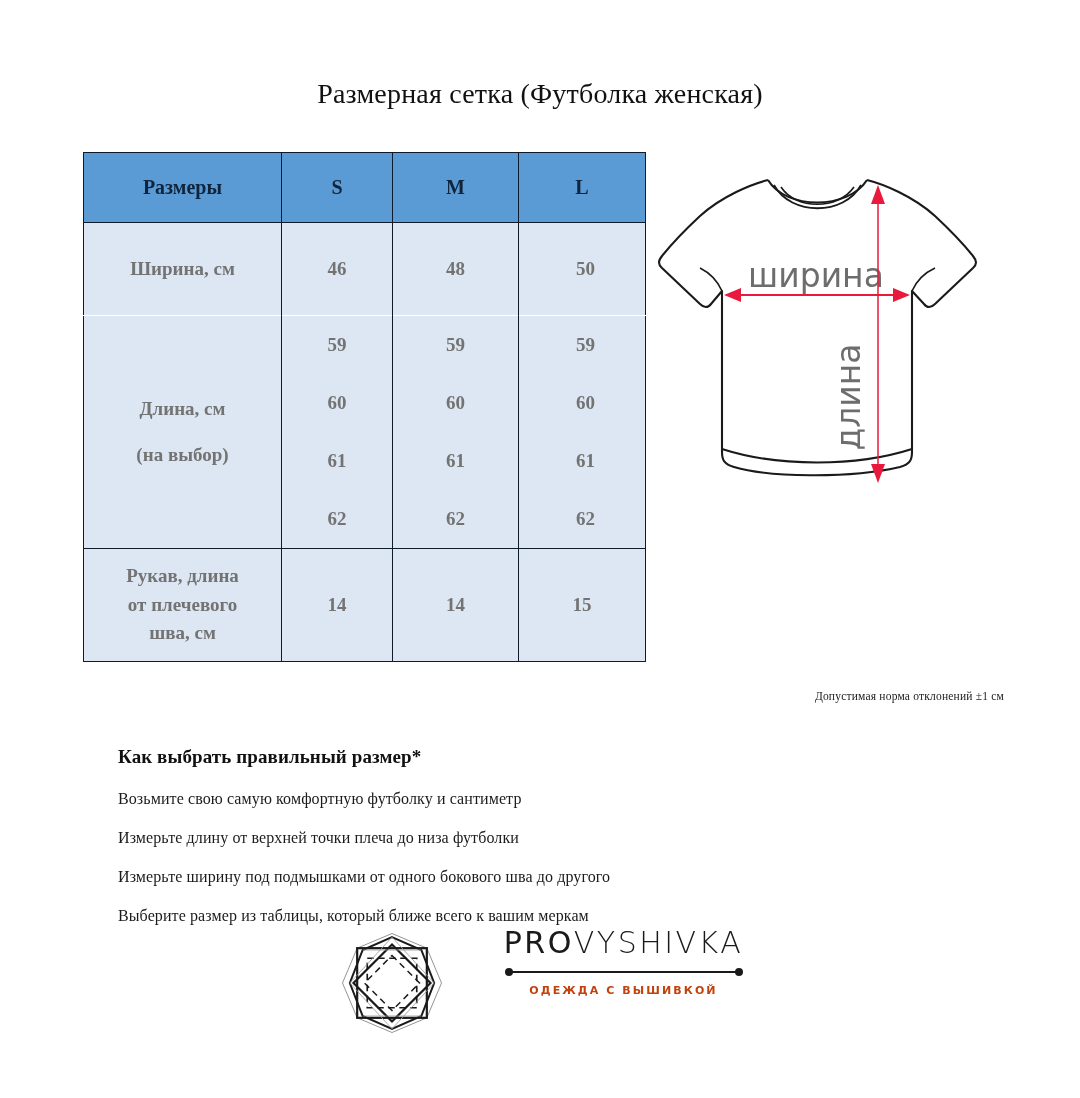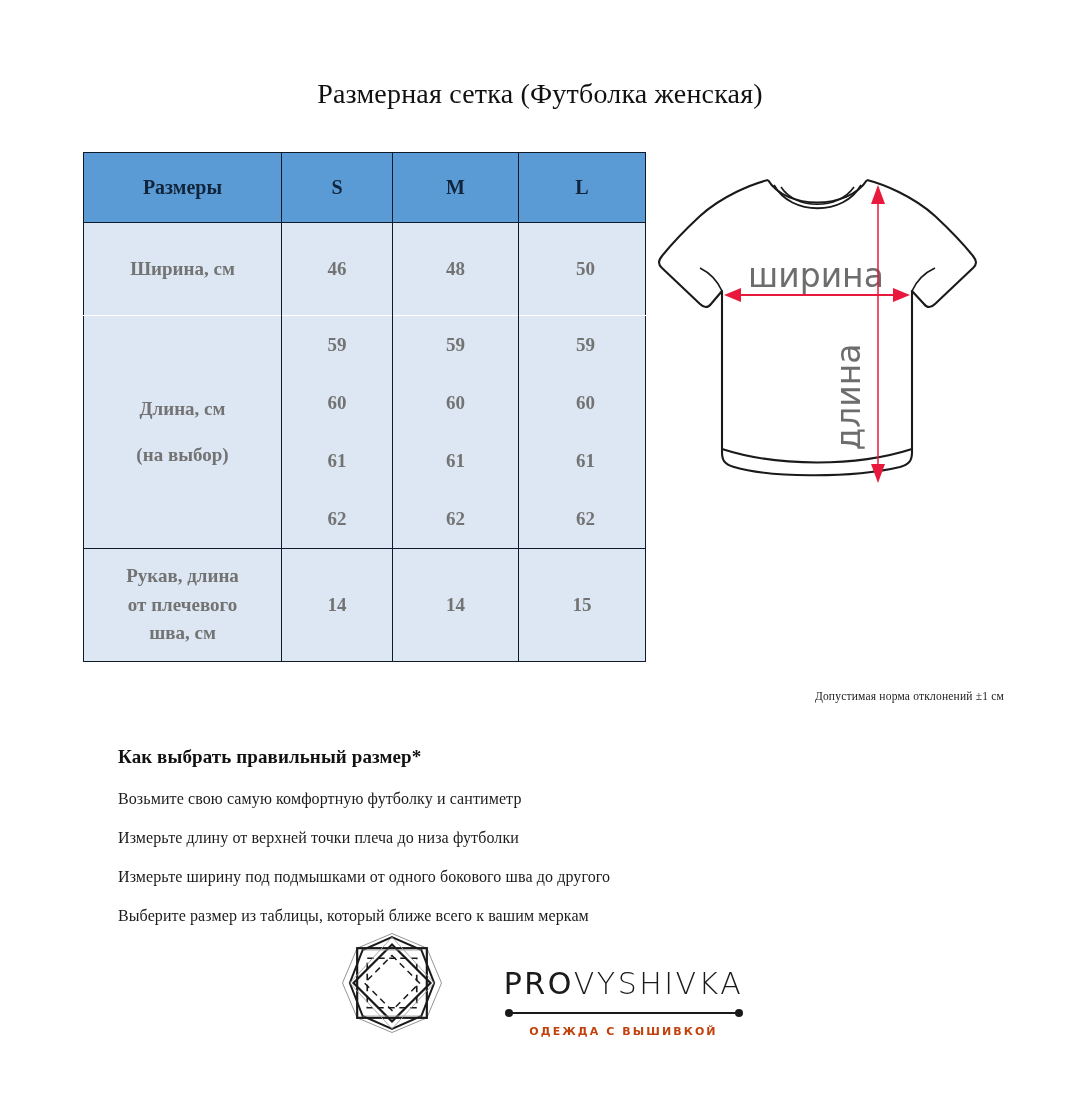--- a/index.html
+++ b/index.html
@@ -150,21 +150,21 @@
   .howto-line:last-child { margin-bottom: 0; }
 
   
   .logo-wrap {
     position: absolute;
     left: 0;
     top: 928px;
     width: 1080px;
     display: flex;
     justify-content: center;
-    align-items: flex-end;
+    align-items: flex-start;
     gap: 57px;
   }
   .logo-mark { width: 110px; height: 110px; }
   .logo-text { display: flex; flex-direction: column; align-items: center; }
   .logo-word {
     font-family: "DejaVu Sans", "Liberation Sans", sans-serif;
     font-size: 30px;
     letter-spacing: 2.5px;
     color: #1a1a1a;
     font-weight: 300;

